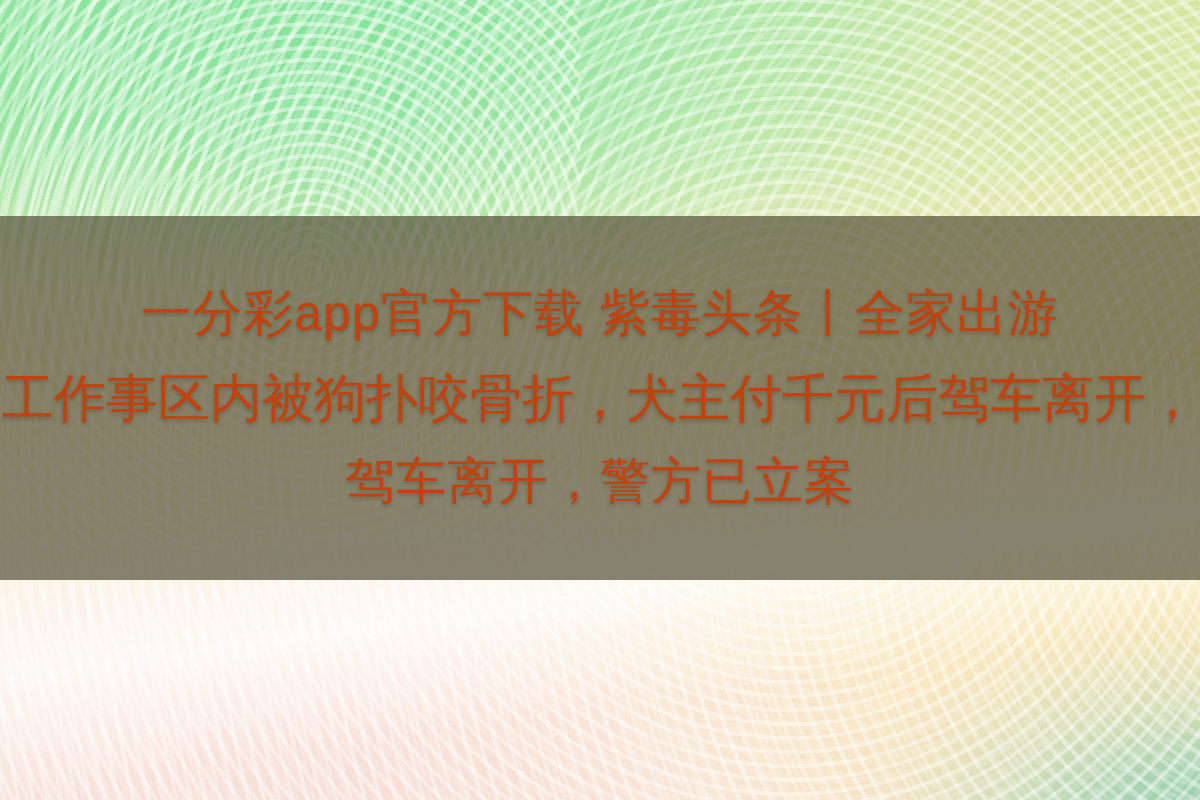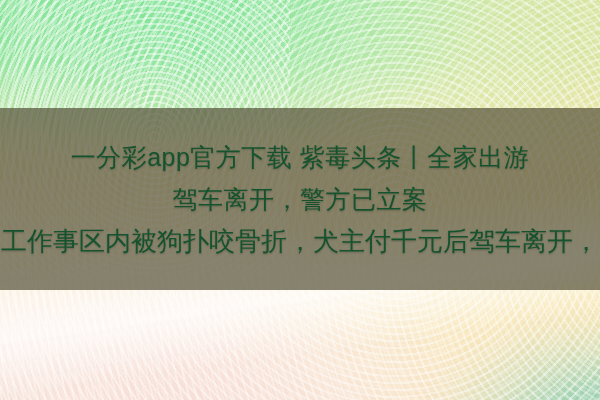--- a/index.html
+++ b/index.html
@@ -187,21 +187,21 @@
     position: absolute;
     left: 0;
     right: 0;
     top: 108px;
     height: 182px;
     display: flex;
     flex-direction: column;
     align-items: center;
     justify-content: center;
     gap: 2px;
-    color: #14532d;
+    color: #c2410c;
     text-align: center;
     letter-spacing: 0.5px;
   }
   .line {
     white-space: nowrap;
     font-size: 25px;
     line-height: 40px;
     font-weight: 400;
     text-shadow: 0 1px 2px rgba(0,0,0,0.22);
   }
@@ -230,17 +230,17 @@
     <div class="rings-ul"></div>
     <div class="rings-lr"></div>
     <div class="rings-lr2"></div>
     <div class="sweep"></div>
   </div>
 
   <div class="band"></div>
 
   <div class="headline">
     <div class="line line-1">一分彩app官方下载 紫毒头条丨全家出游</div>
+    <div class="line line-2">工作事区内被狗扑咬骨折，犬主付千元后驾车离开，</div>
     <div class="line line-3">驾车离开，警方已立案</div>
-    <div class="line line-2">工作事区内被狗扑咬骨折，犬主付千元后驾车离开，</div>
   </div>
 
 </div>
 
 </body></html>

